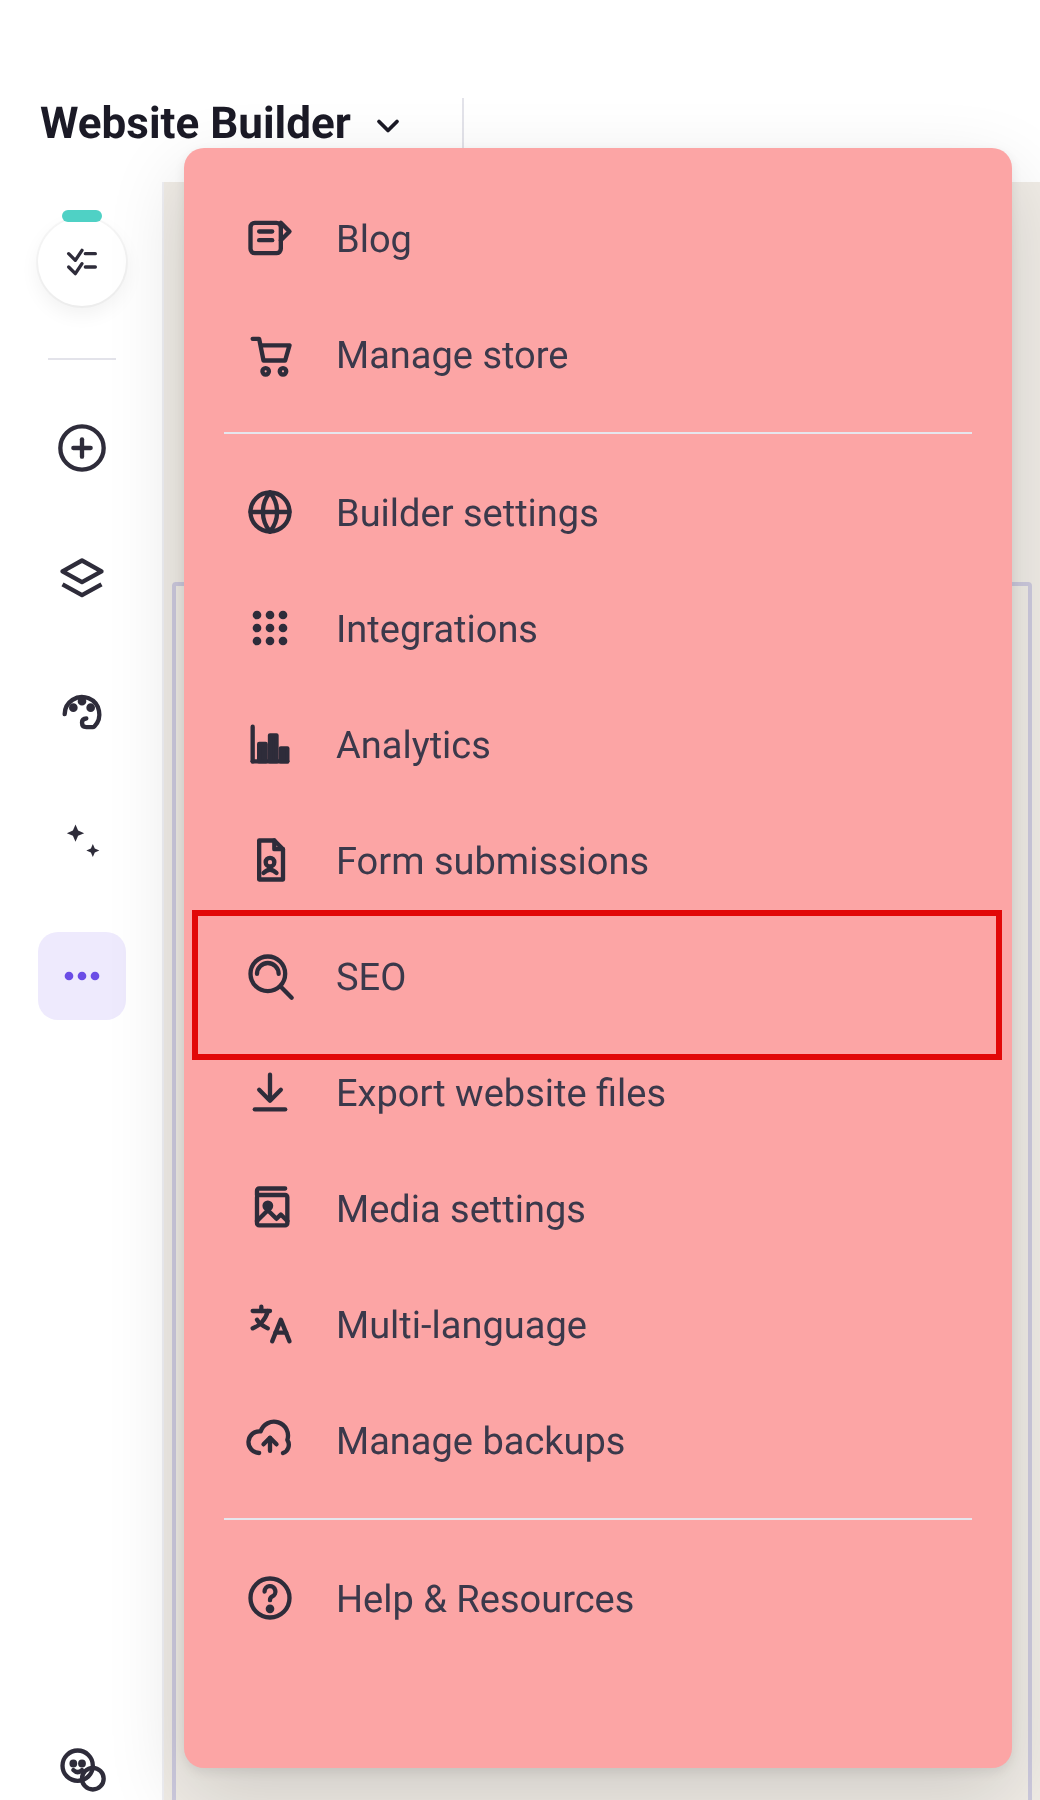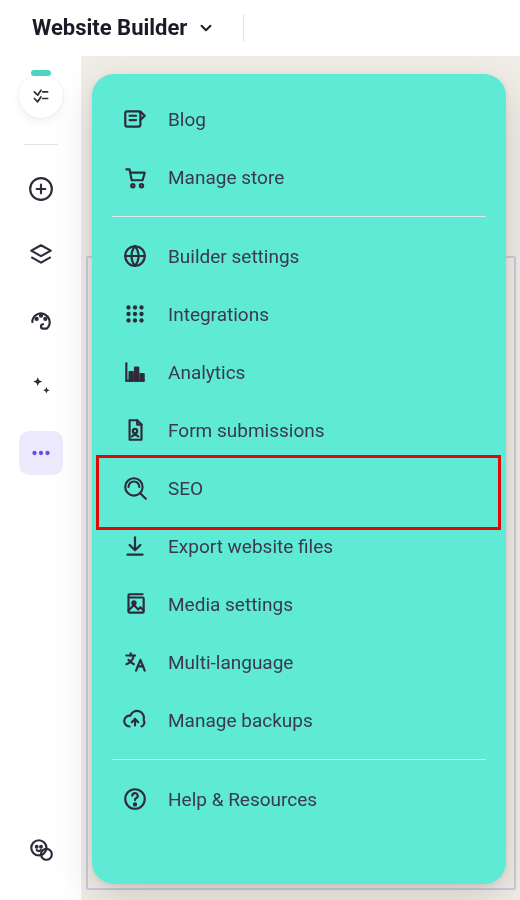--- a/index.html
+++ b/index.html
@@ -10,22 +10,23 @@
     background: #fff;
     color: #2e2c3a;
     overflow: hidden;
     position: relative;
   }
   
   .topbar {
     height: 56px;
     display: flex;
     align-items: center;
-    padding-left: 32px;
+    padding-left: 20px;
     border-bottom: 1px solid transparent;
+    margin-top: 35px;
   }
   .title {
     font-size: 22px;
     font-weight: 700;
     color: #1b1a26;
   }
   .chevron {
     margin-left: 10px;
     display: flex;
     align-items: center;
@@ -101,22 +102,22 @@
     border: 2px solid rgba(100,100,200,0.25);
     border-radius:2px;
   }
   
   .popover {
     position: absolute;
     left: 92px;
     top: 74px;
     width: 414px;
     height: 810px;
-    background: #5eead4;
-    border-radius: 22px;
+    background: #fca5a5;
+    border-radius: 10px;
     box-shadow: 0 14px 40px rgba(0,0,0,0.14), 0 2px 6px rgba(0,0,0,0.08);
     padding: 16px 0;
   }
   .menu-item {
     display: flex;
     align-items: center;
     padding: 14px 28px;
     color: #3b394b;
     font-size: 19px;
     cursor: pointer;

